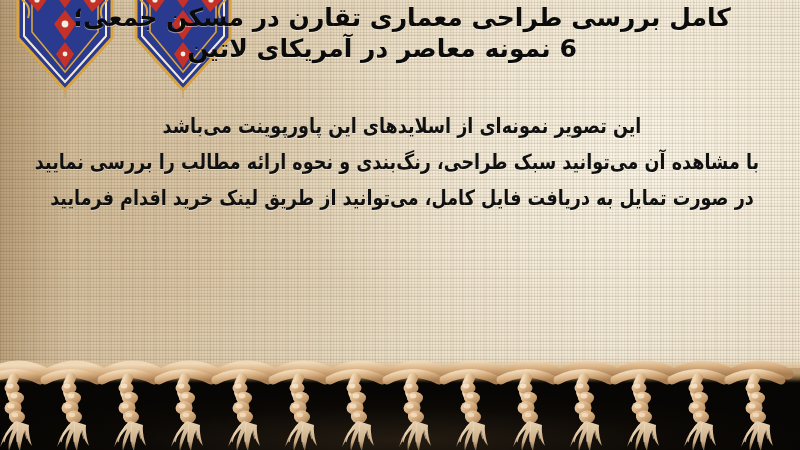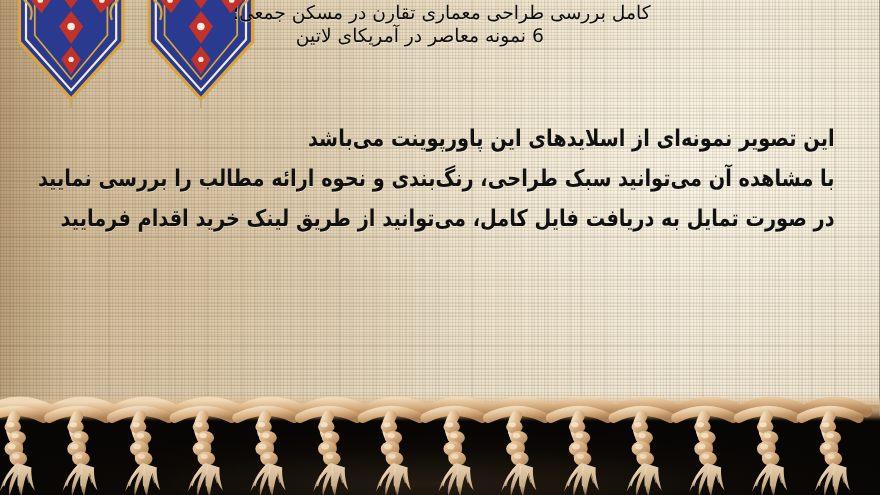--- a/index.html
+++ b/index.html
@@ -128,32 +128,33 @@
   .title-block {
     position: absolute;
     right: 18px;
     top: 2px;
     width: 760px;
     text-align: center;
     color: #0b0b0b;
     line-height: 1.24;
   }
   .title-line {
-    font-size: 17px;
-    font-weight: 400;
+    font-size: 25px;
+    font-weight: 700;
     letter-spacing: 0;
     text-shadow: 0 1px 0 rgba(255,252,242,0.45);
   }
   .title-line.second { padding-right: 40px; }
 
   .body-block {
     position: absolute;
     right: 14px;
     top: 108px;
     width: 768px;
+    text-align: center;
     color: #101010;
   }
   .body-line {
     font-size: 21px;
     font-weight: 700;
     line-height: 1.72;
     font-stretch: condensed;
     transform: scaleX(0.93);
     transform-origin: center;
     text-shadow: 0 1px 0 rgba(255,252,242,0.40);

